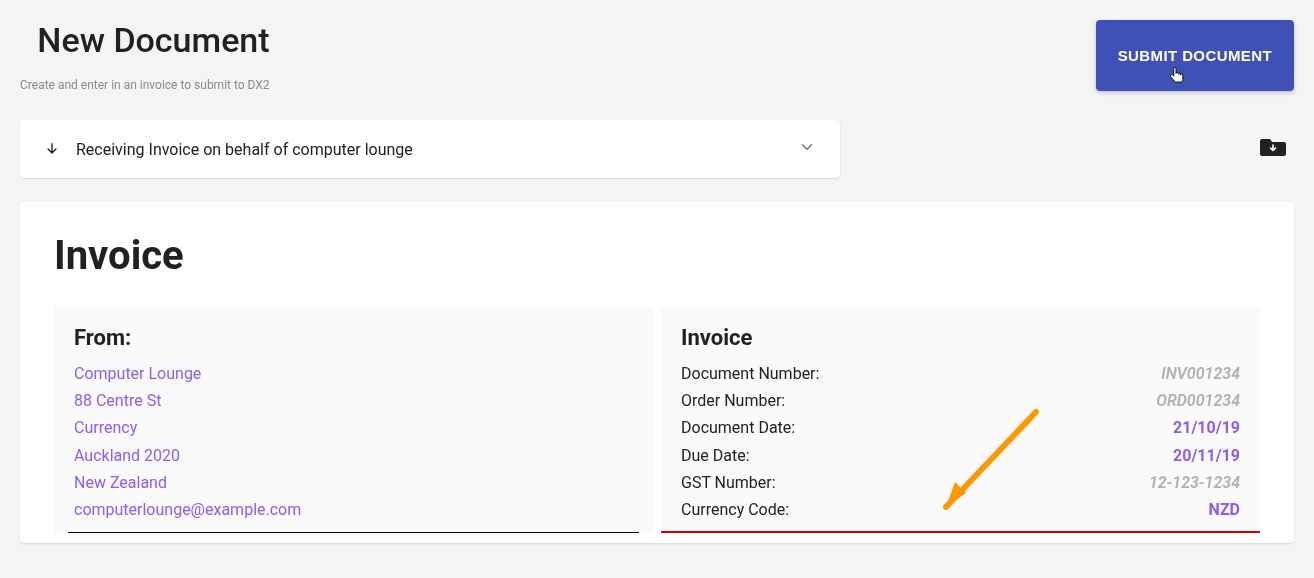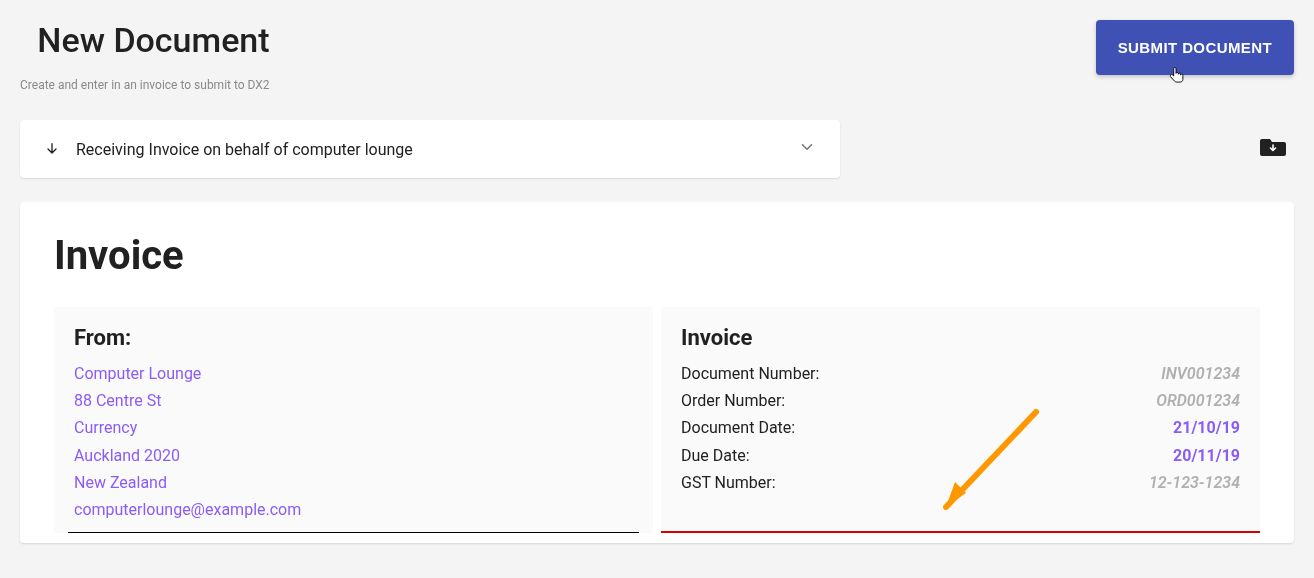--- a/index.html
+++ b/index.html
@@ -29,21 +29,21 @@
     color: #8a8a8a;
     margin-top: 18px;
   }
   .submit-btn {
     background: #3f51b5;
     color: #fff;
     border: none;
     font-weight: 600;
     font-size: 15px;
     letter-spacing: 0.4px;
-    padding: 19px 22px;
+    padding: 27px 22px;
     border-radius: 4px;
     box-shadow: 0 2px 4px rgba(0,0,0,0.2);
     cursor: pointer;
     position: relative;
   }
   .cursor-hand {
     position: absolute;
     left: 1168px;
     top: 66px;
     font-size: 20px;
@@ -222,20 +222,24 @@
         <span class="val">21/10/19</span>
       </div>
       <div class="inv-row">
         <span class="lbl">Due Date:</span>
         <span class="val">20/11/19</span>
       </div>
       <div class="inv-row">
         <span class="lbl">GST Number:</span>
         <span class="val placeholder">12-123-1234</span>
       </div>
+      <div class="inv-row">
+        <span class="lbl">Currency Code:</span>
+        <span class="val">NZD</span>
+      </div>
 
       <svg class="orange-arrow" style="left:260px; top:90px;" width="130" height="130" viewBox="0 0 130 130">
         <line x1="115" y1="15" x2="25" y2="110" stroke="#ff9800" stroke-width="6" stroke-linecap="round"></line>
         <polygon points="25,110 45,96 34,85" fill="#ff9800"></polygon>
       </svg>
     </div>
 
   </div>
 </div>
 

